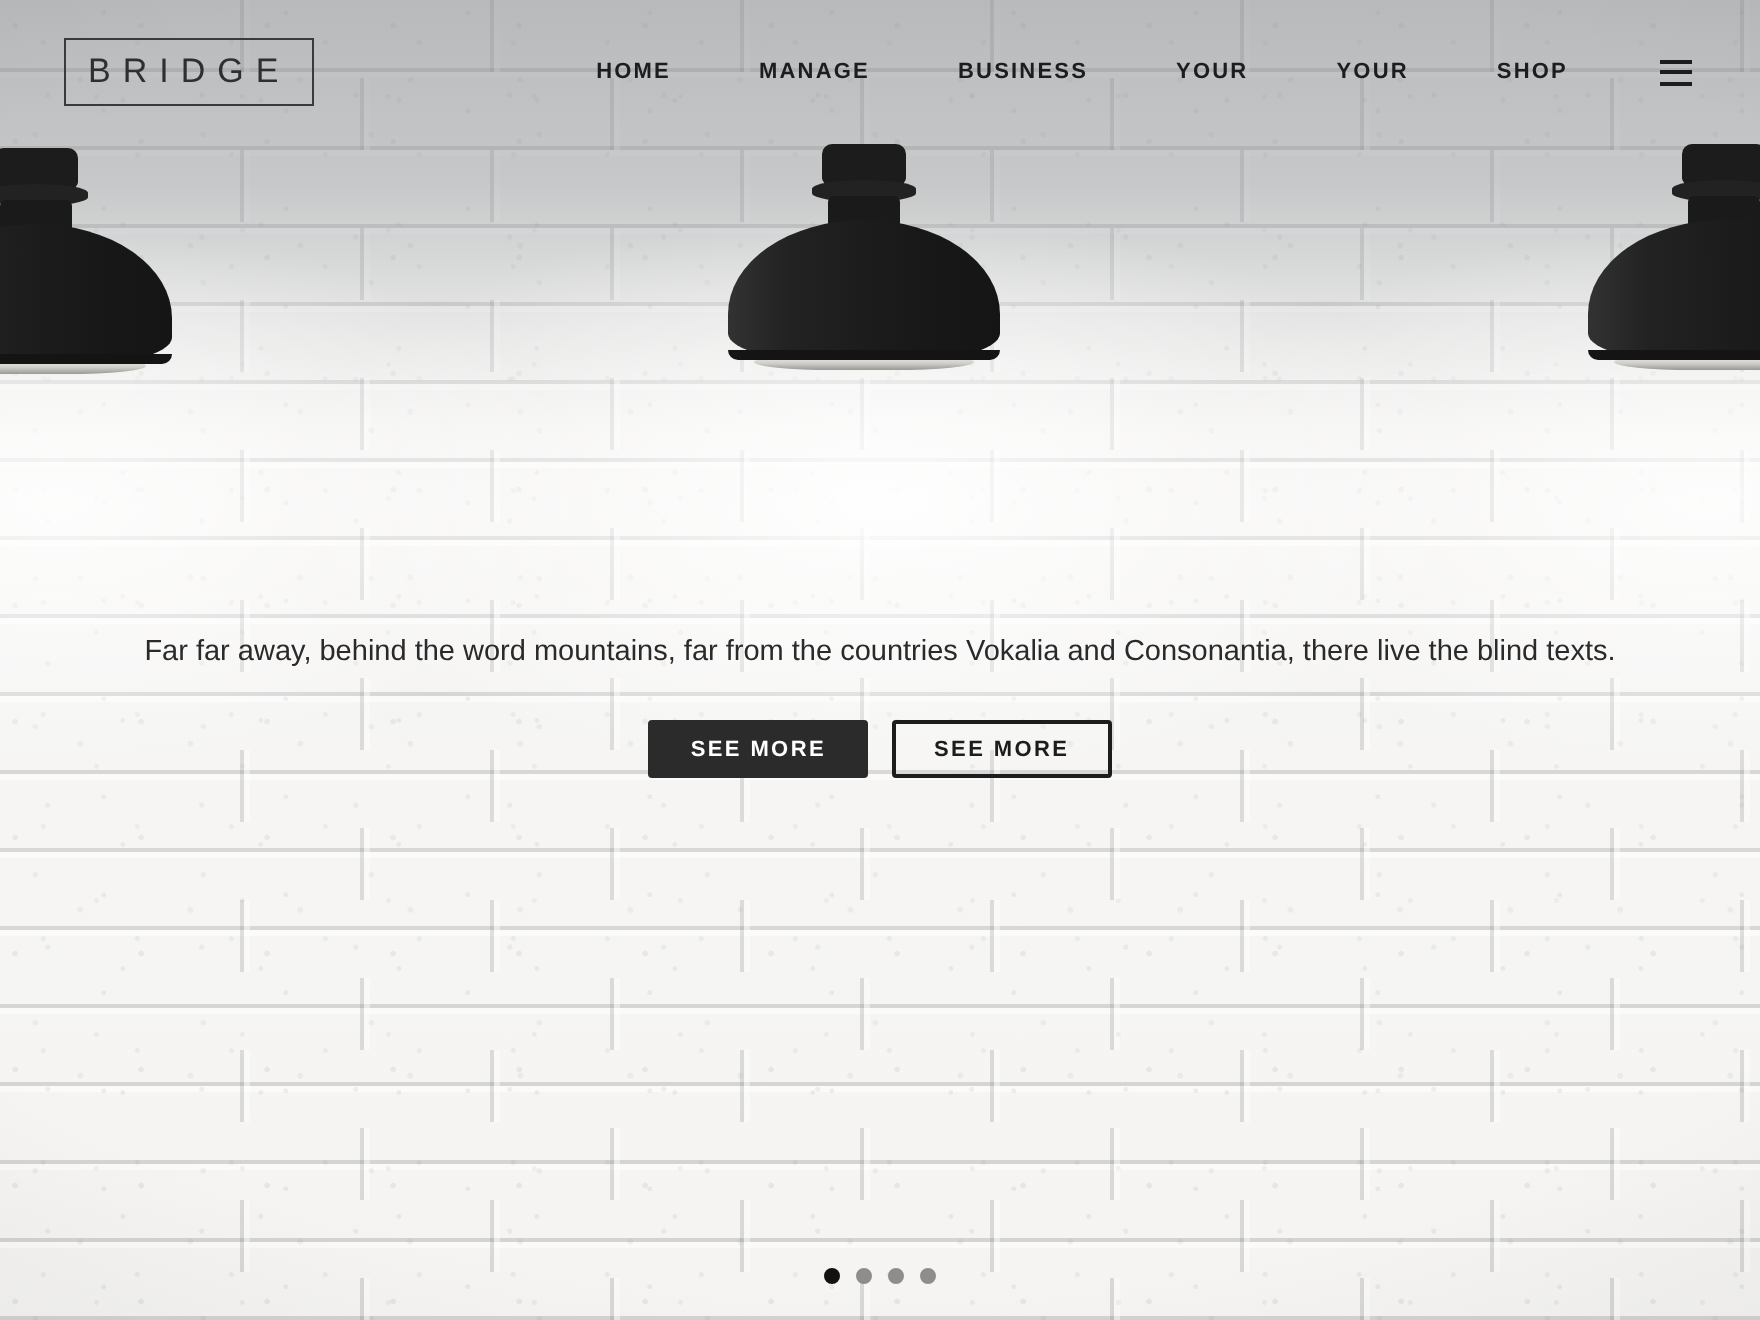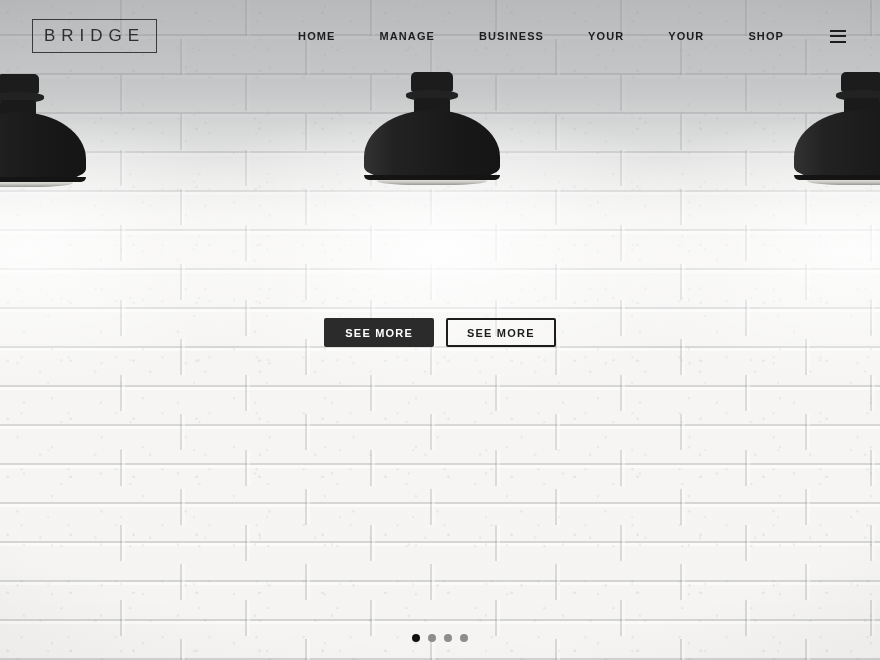--- a/index.html
+++ b/index.html
@@ -284,20 +284,21 @@
 
       <div id="burger">
         <span></span>
         <span></span>
         <span></span>
       </div>
     </nav>
   </div>
 
   <div id="hero-content">
+    <p id="hero-sub">Far far away, behind the word mountains, far from the countries Vokalia and Consonantia, there live the blind texts.</p>
 
     <div id="hero-buttons">
       <button class="btn btn-solid">SEE MORE</button>
       <button class="btn btn-ghost">SEE MORE</button>
     </div>
   </div>
 
   <div id="dots">
     <span class="dot active"></span>
     <span class="dot"></span>

